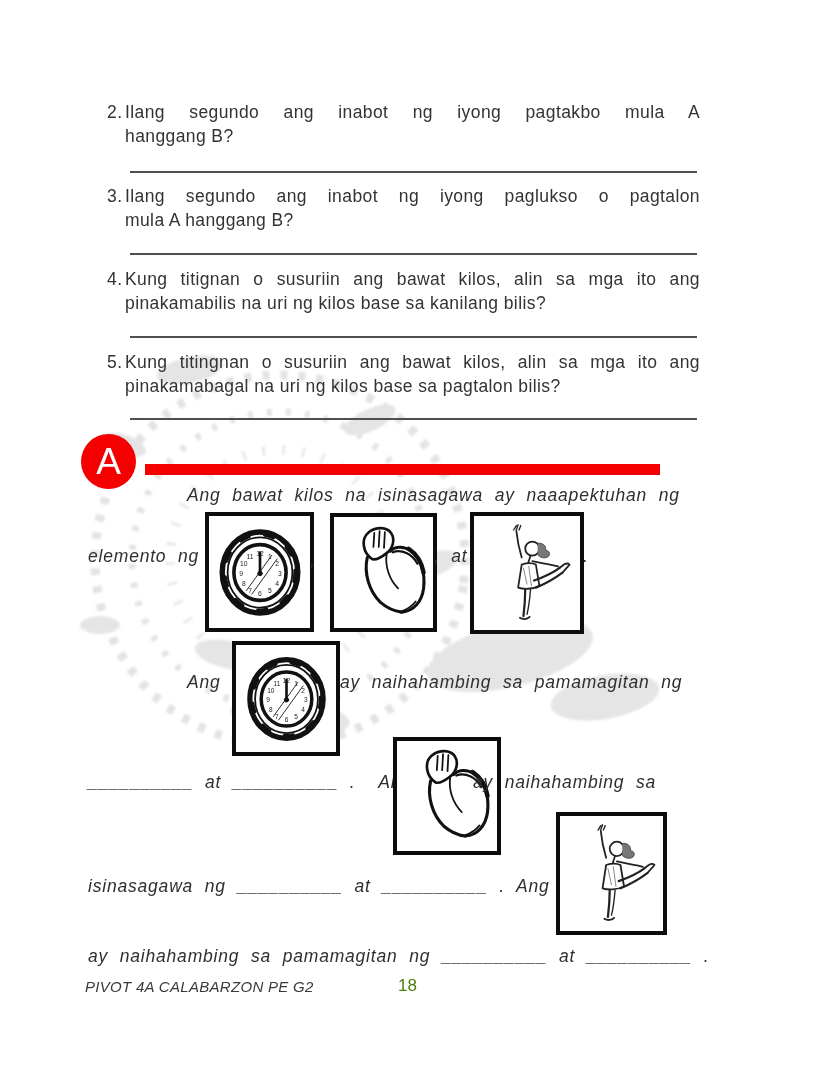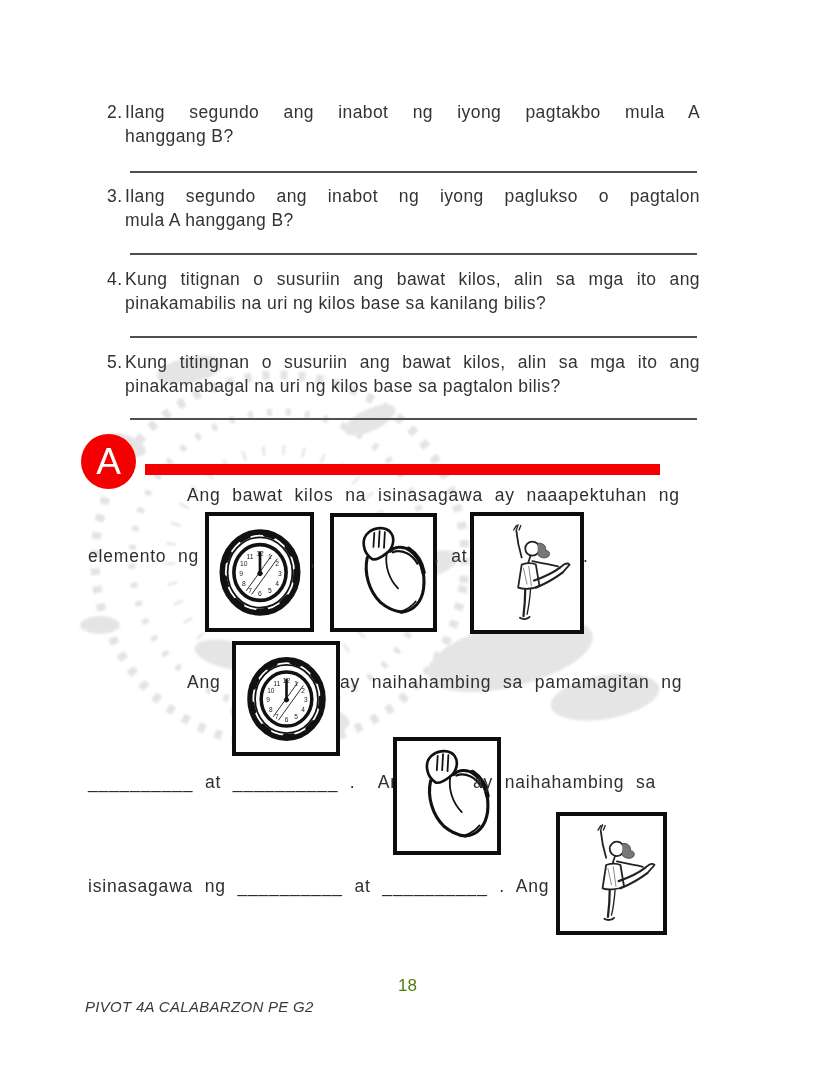--- a/index.html
+++ b/index.html
@@ -15,28 +15,28 @@
   .qtext{margin-left:0; width:575px; font-size:17.5px; line-height:24px; letter-spacing:.4px;}
   .jline{text-align:justify; text-align-last:justify;}
   .answer-line{position:absolute; left:130px; width:567px; border-top:2px solid #4f4f4f; z-index:1;}
   
   .a-circle{position:absolute; left:81px; top:434px; width:55px; height:55px; border-radius:50%;
     display:flex; align-items:center; justify-content:center; z-index:1;}
   .a-letter{color:#fff; font-size:37px; line-height:1;}
   .red-bar{position:absolute; left:145px; top:464px; width:515px; height:11px; z-index:1;}
   
   .bodyline{position:absolute; font-size:17.5px; letter-spacing:.8px; word-spacing:6px;
-    white-space:pre; color:#2f2f2f; z-index:1;}
+    white-space:pre; color:#2f2f2f; z-index:1;font-style:italic;}
   
   .imgbox{position:absolute; background:#fff; border:4px solid #0d0d0d;
     display:flex; align-items:center; justify-content:center; z-index:1;}
   .imgbox svg{display:block;}
   
   .footer-left{position:absolute; left:85px; top:978px; font-size:15px; font-style:italic;
-    letter-spacing:.3px; color:#3a3a3a; z-index:1;margin-top:20px;}
+    letter-spacing:.3px; color:#3a3a3a; z-index:1;}
   .page-number{position:absolute; left:398px; top:976px; font-size:17px; color:#4d7c0f; z-index:1;}
   .clock-num{font-size:7.5px; fill:#222; font-family:"Liberation Sans",sans-serif;}
 </style>
 </head>
 <body>
 
 <div class="page">
 
   <svg class="watermark" width="640" height="430" viewBox="0 0 640 430">
     <g fill="none" stroke="#c8c8c8">
@@ -201,17 +201,18 @@
   </div>
   <div class="bodyline" style="left:473px; top:772px">ay naihahambing sa</div>
 
   <div class="bodyline" style="left:88px; top:876px">isinasagawa ng __________ at __________ . Ang</div>
   <div class="imgbox" style="left:556px; top:812px; width:103px; height:115px">
     <svg width="91" height="103">
         <use href="#sym-dancer"></use>
       </svg>
   </div>
 
+  <div class="bodyline" style="left:88px; top:946px">ay naihahambing sa pamamagitan ng __________ at __________ .</div>
 
   <div class="footer-left">PIVOT 4A CALABARZON PE G2</div>
   <div class="page-number">18</div>
 
 </div>
 
 </body></html>

